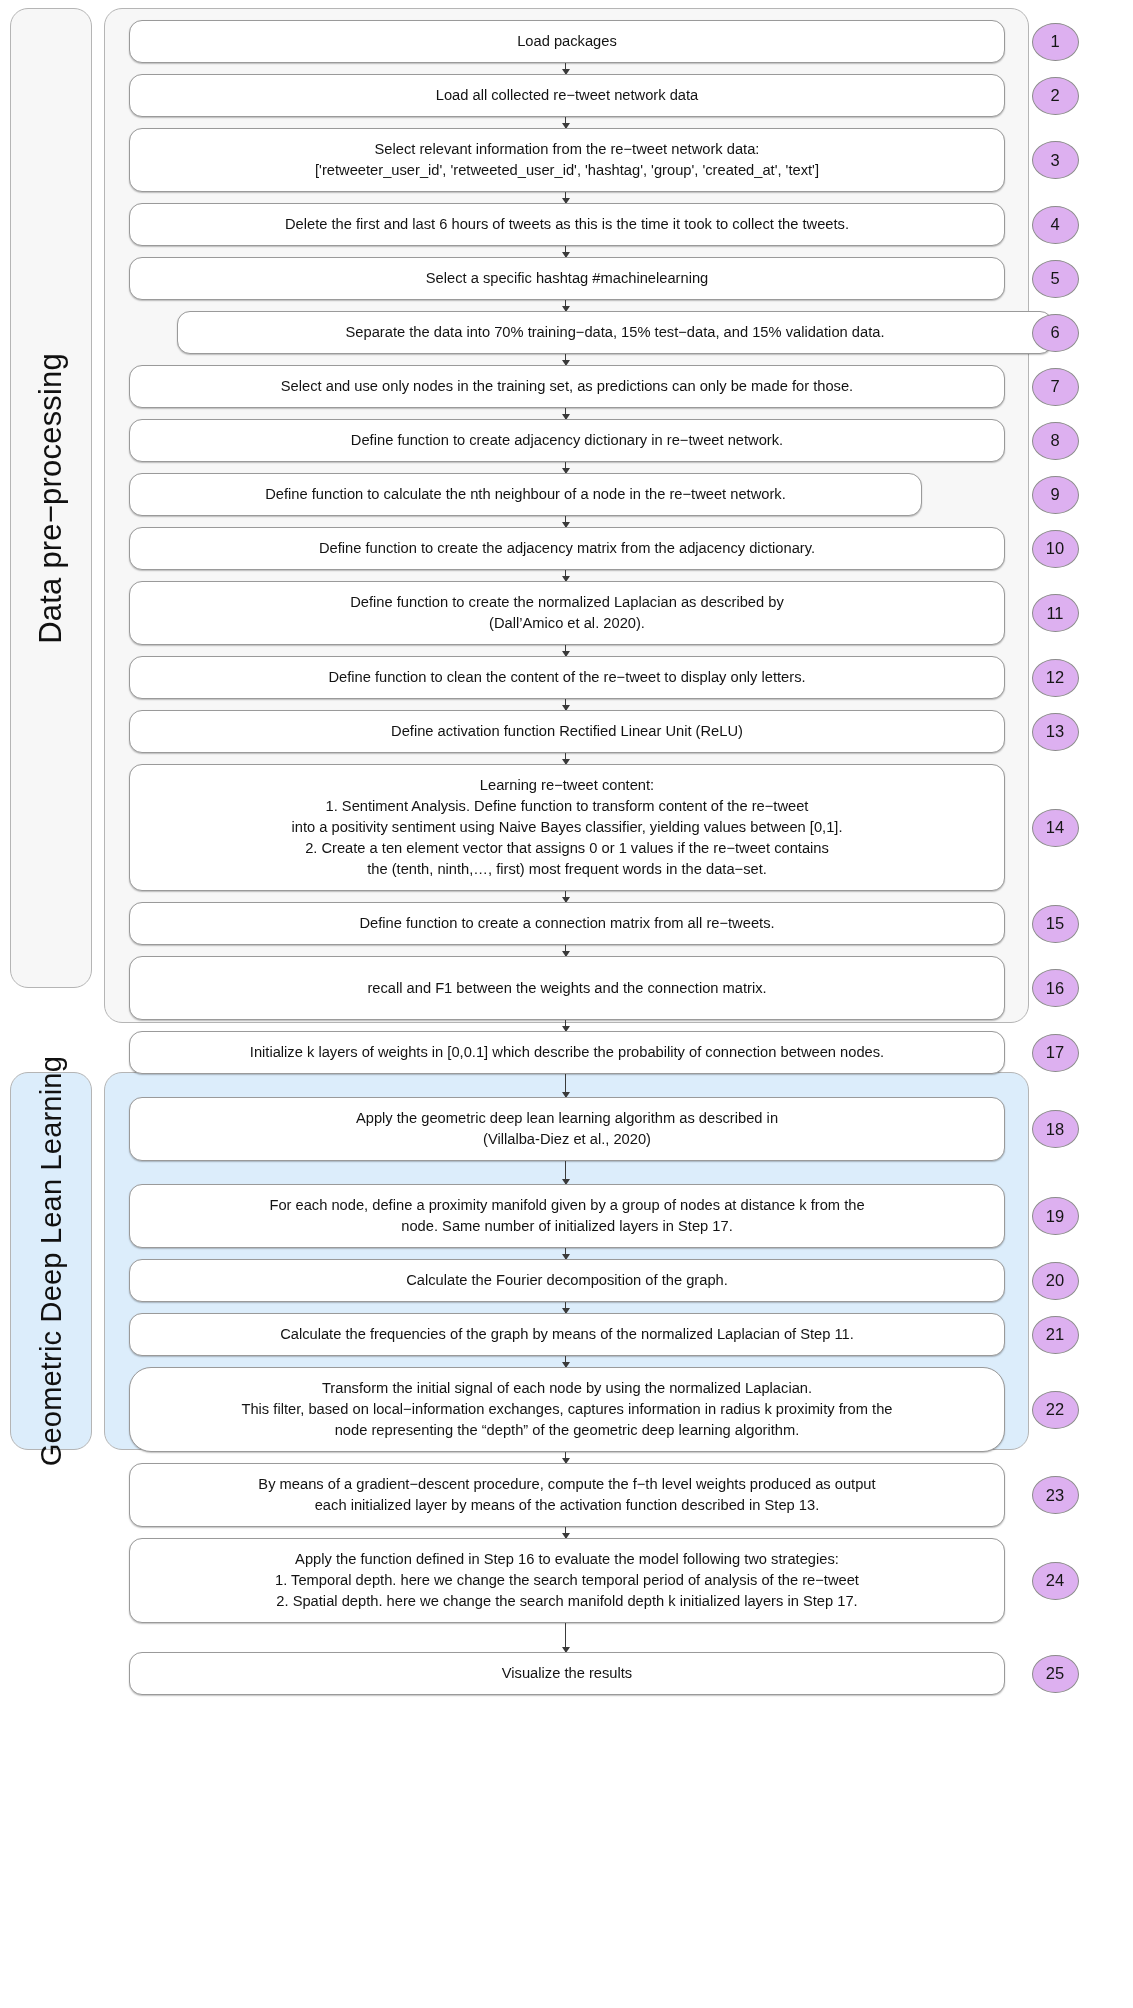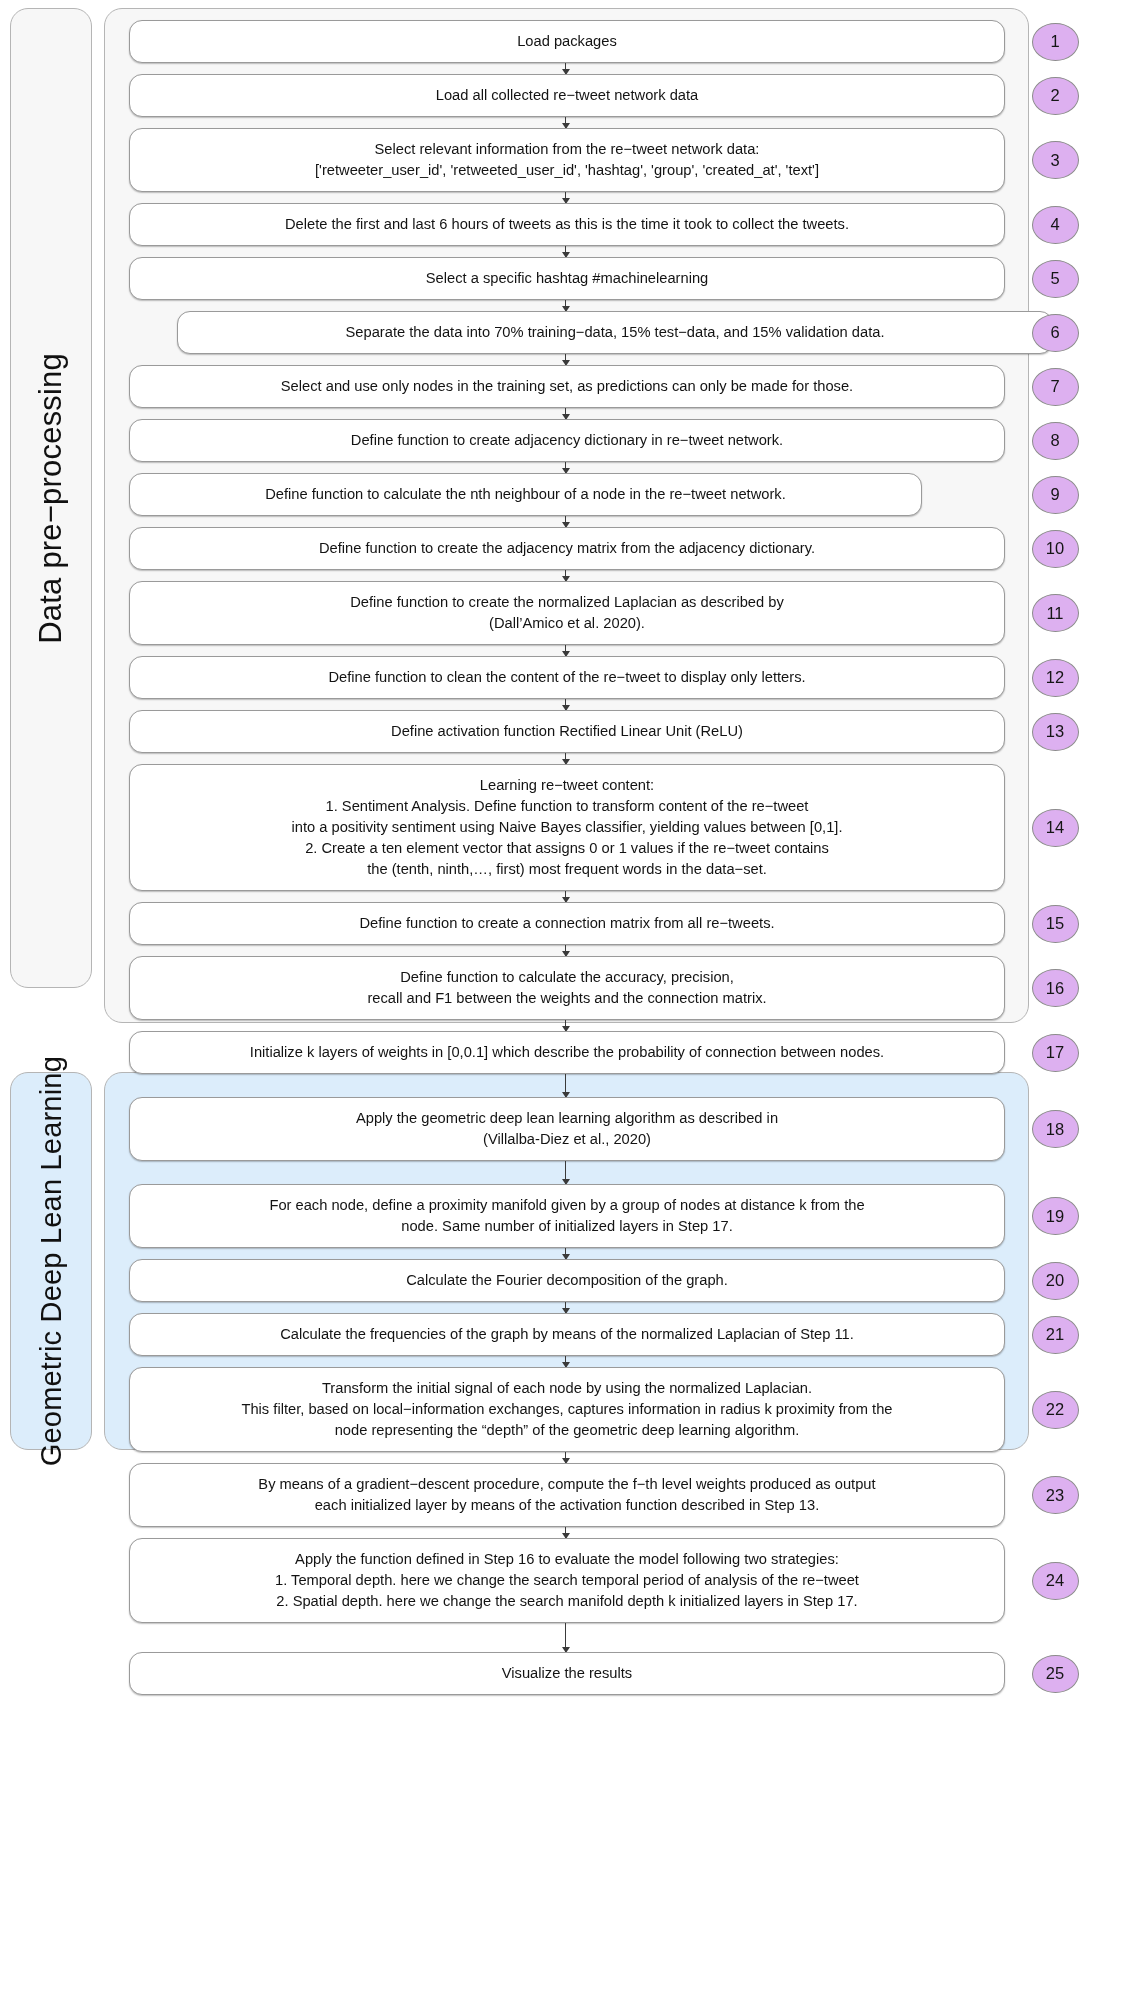--- a/index.html
+++ b/index.html
@@ -254,21 +254,20 @@
       <div class="arrow" style="top: 891px; height: 11px;"></div>
       <div class="step" style="left: 129px; width: 876px; top: 902px; height: 43px;">
         <div class="txt">
           <div>Define function to create a connection matrix from all re−tweets.</div>
         </div>
       </div>
       <div class="badge" style="top: 904.5px;">15</div>
       <div class="arrow" style="top: 945px; height: 11px;"></div>
       <div class="step" style="left: 129px; width: 876px; top: 956px; height: 64px;">
         <div class="txt">
-          <div>Define function to calculate the accuracy, precision,</div>
           <div>recall and F1 between the weights and the connection matrix.</div>
         </div>
       </div>
       <div class="badge" style="top: 969px;">16</div>
       <div class="arrow" style="top: 1020px; height: 11px;"></div>
       <div class="step" style="left: 129px; width: 876px; top: 1031px; height: 43px;">
         <div class="txt">
           <div>Initialize k layers of weights in [0,0.1] which describe the probability of connection between nodes.</div>
         </div>
       </div>
@@ -297,21 +296,21 @@
       </div>
       <div class="badge" style="top: 1261.5px;">20</div>
       <div class="arrow" style="top: 1302px; height: 11px;"></div>
       <div class="step" style="left: 129px; width: 876px; top: 1313px; height: 43px;">
         <div class="txt">
           <div>Calculate the frequencies of the graph by means of the normalized Laplacian of Step 11.</div>
         </div>
       </div>
       <div class="badge" style="top: 1315.5px;">21</div>
       <div class="arrow" style="top: 1356px; height: 11px;"></div>
-      <div class="step" style="left: 129px; width: 876px; top: 1367px; height: 85px;">
+      <div class="step" style="left: 129px; width: 876px; top: 1367px; height: 85px; border-radius: 22px;">
         <div class="txt">
           <div>Transform the initial signal of each node by using the normalized Laplacian.</div>
           <div>This filter, based on local−information exchanges, captures information in radius k proximity from the</div>
           <div>node representing the “depth” of the geometric deep learning algorithm.</div>
         </div>
       </div>
       <div class="badge" style="top: 1390.5px;">22</div>
       <div class="arrow" style="top: 1452px; height: 11px;"></div>
       <div class="step" style="left: 129px; width: 876px; top: 1463px; height: 64px;">
         <div class="txt">

